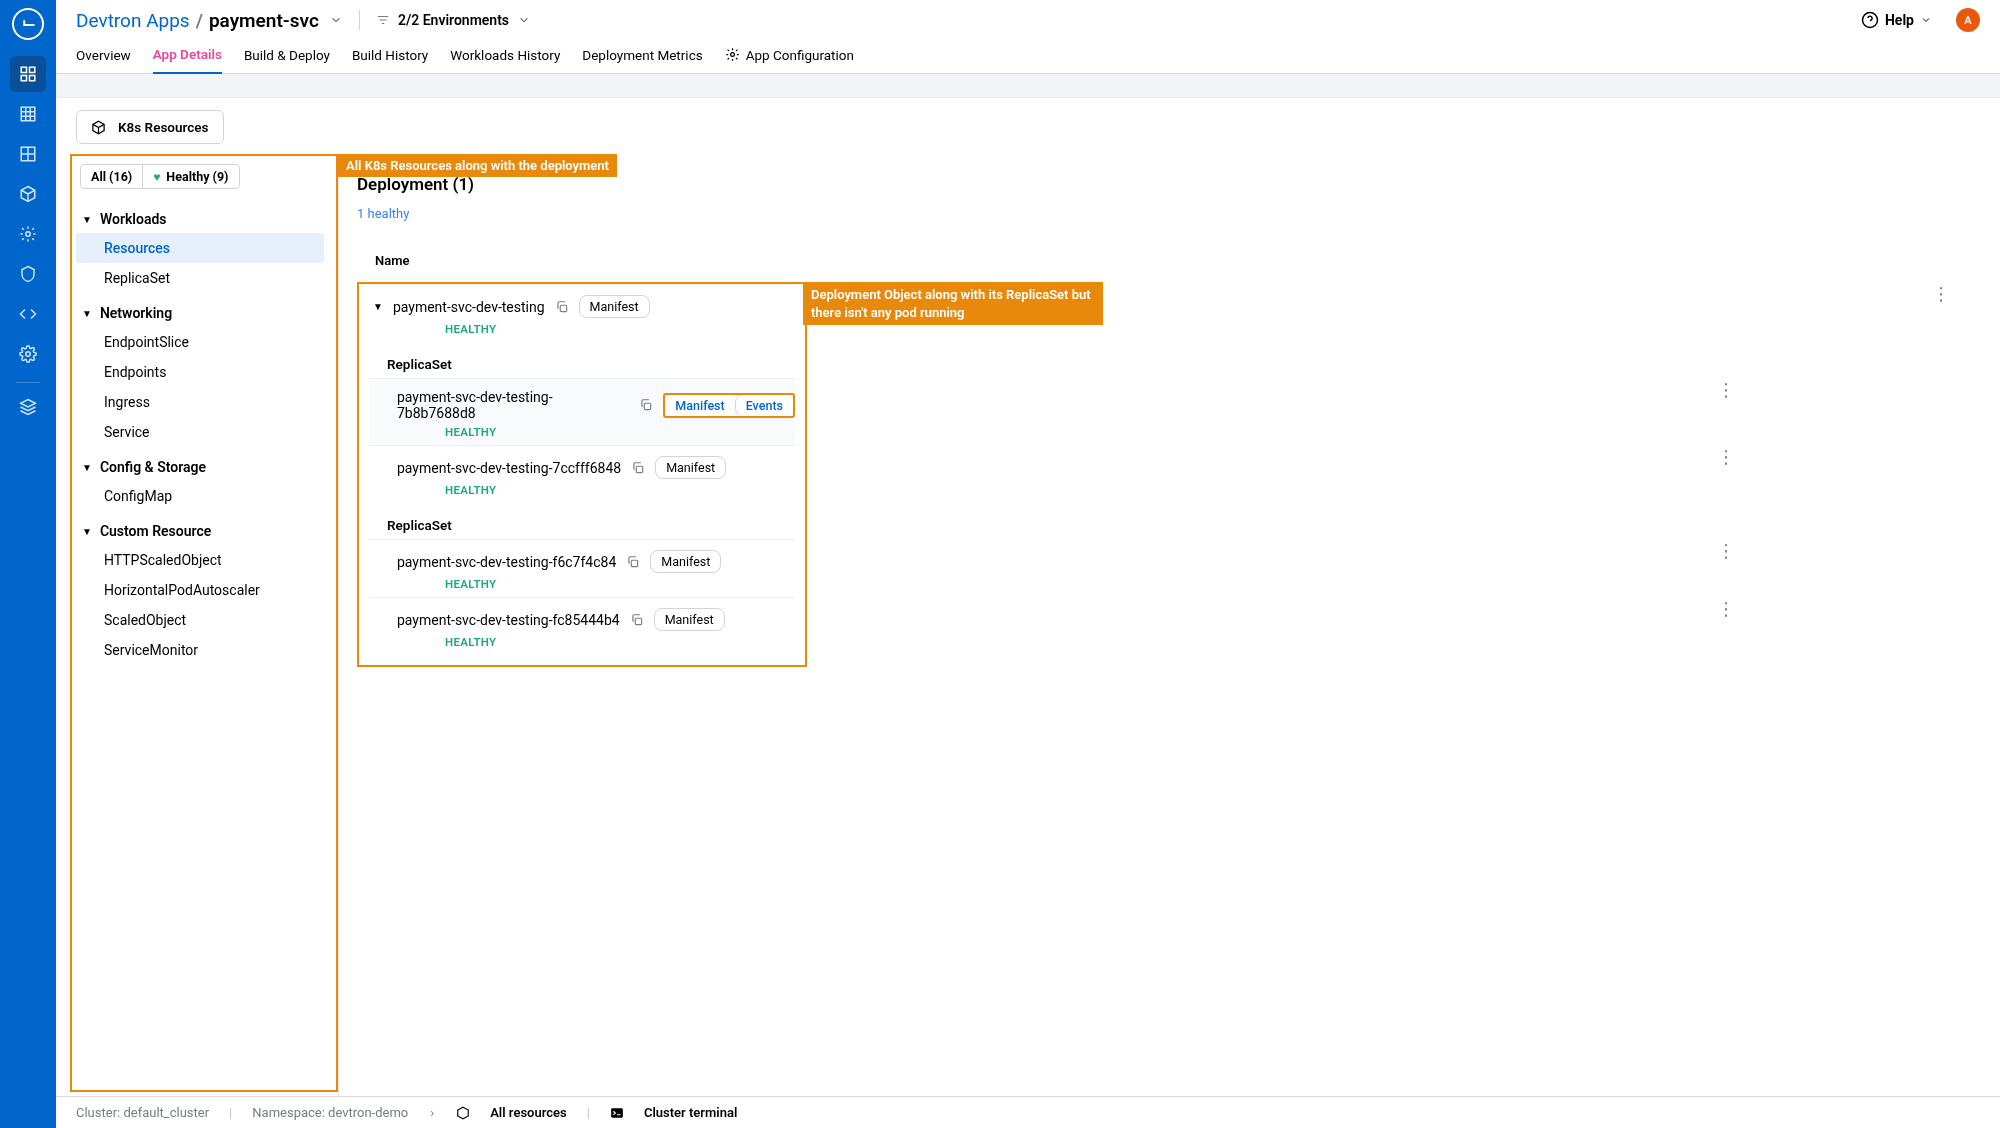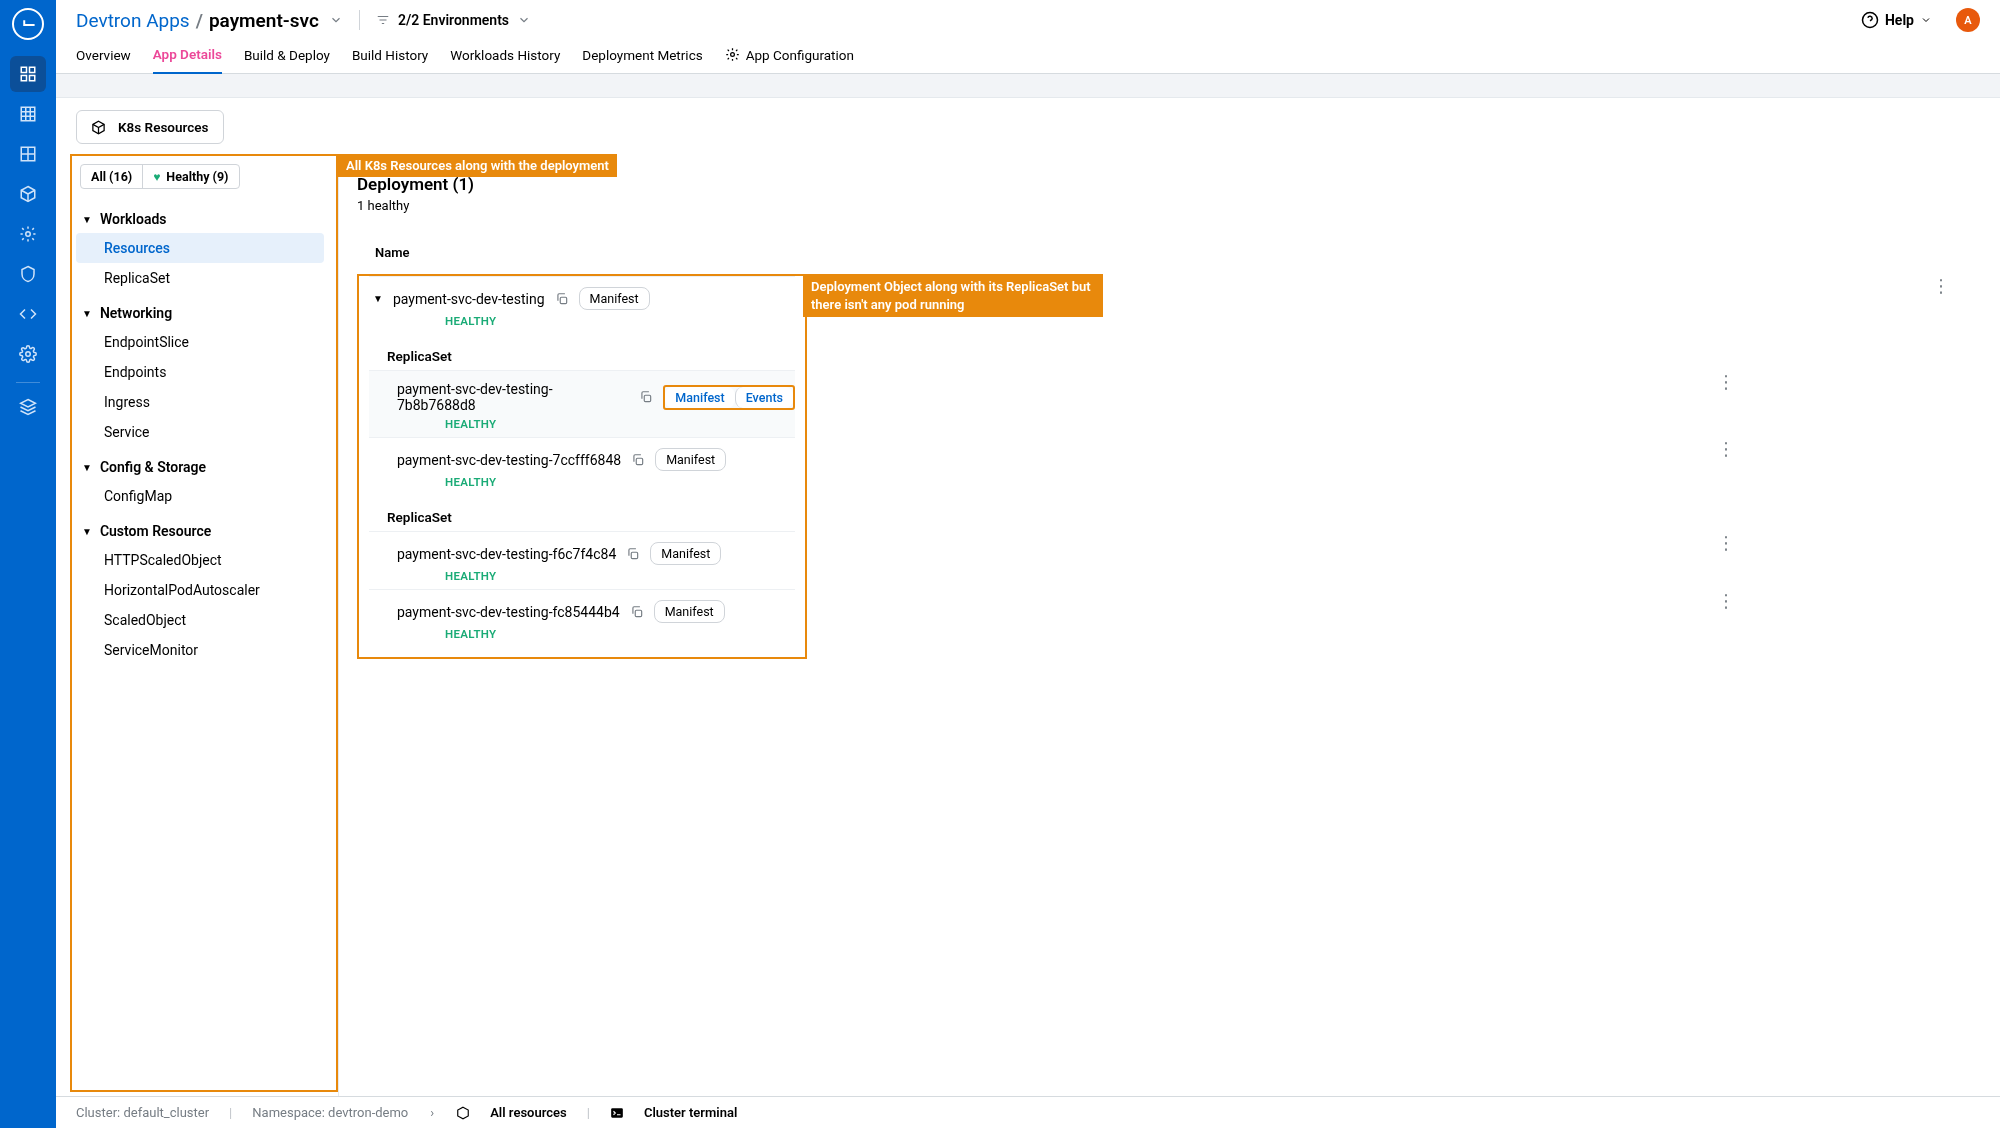--- a/index.html
+++ b/index.html
@@ -59,21 +59,21 @@
 .tree-header { display: flex; align-items: center; gap: 8px; font-weight: 600; font-size: 14px; padding: 6px 6px; cursor: pointer; }
 .tree-header .tri { font-size: 10px; }
 .tree-item { padding: 7px 6px 7px 28px; font-size: 14px; cursor: pointer; border-radius: 4px; }
 .tree-item.active { background: #e6f0fb; color: #0066cc; font-weight: 500; }
 
 .vline { width: 1px; background: #e5e9ed; }
 
 
 .detail { flex: 1; padding: 20px 20px 40px 18px; position: relative; overflow: auto; }
 .detail h2 { font-size: 17px; font-weight: 600; }
-.detail .sub { color: #000000; font-size: 13px; margin-top: 4px; }
+.detail .sub { color: #3b82f6; font-size: 13px; margin-top: 12px; }
 .colhead { font-size: 13px; font-weight: 600; padding: 14px 0 10px 18px; border-top: none; margin-top: 18px; }
 
 .anno-box2 { border: 2px solid #e8890c; padding: 0 10px 10px; position: relative; margin-top: 4px; max-width: 450px; width:100%; }
 .anno-label2 { position: absolute; top: -2px; left: 100%; background: #e8890c; color: #fff; font-size: 13px; font-weight: 600; padding: 4px 8px; line-height: 1.35; width: 300px; z-index: 5; margin-left: -2px; }
 
 .row { padding: 10px 0 6px 4px; position: relative; border-top: 1px solid #edf0f3; }
 .row:first-of-type { border-top: none; }
 .row-head { display: flex; align-items: center; gap: 10px; }
 .row-head .tri { font-size: 10px; }
 .name { font-size: 14px; }

